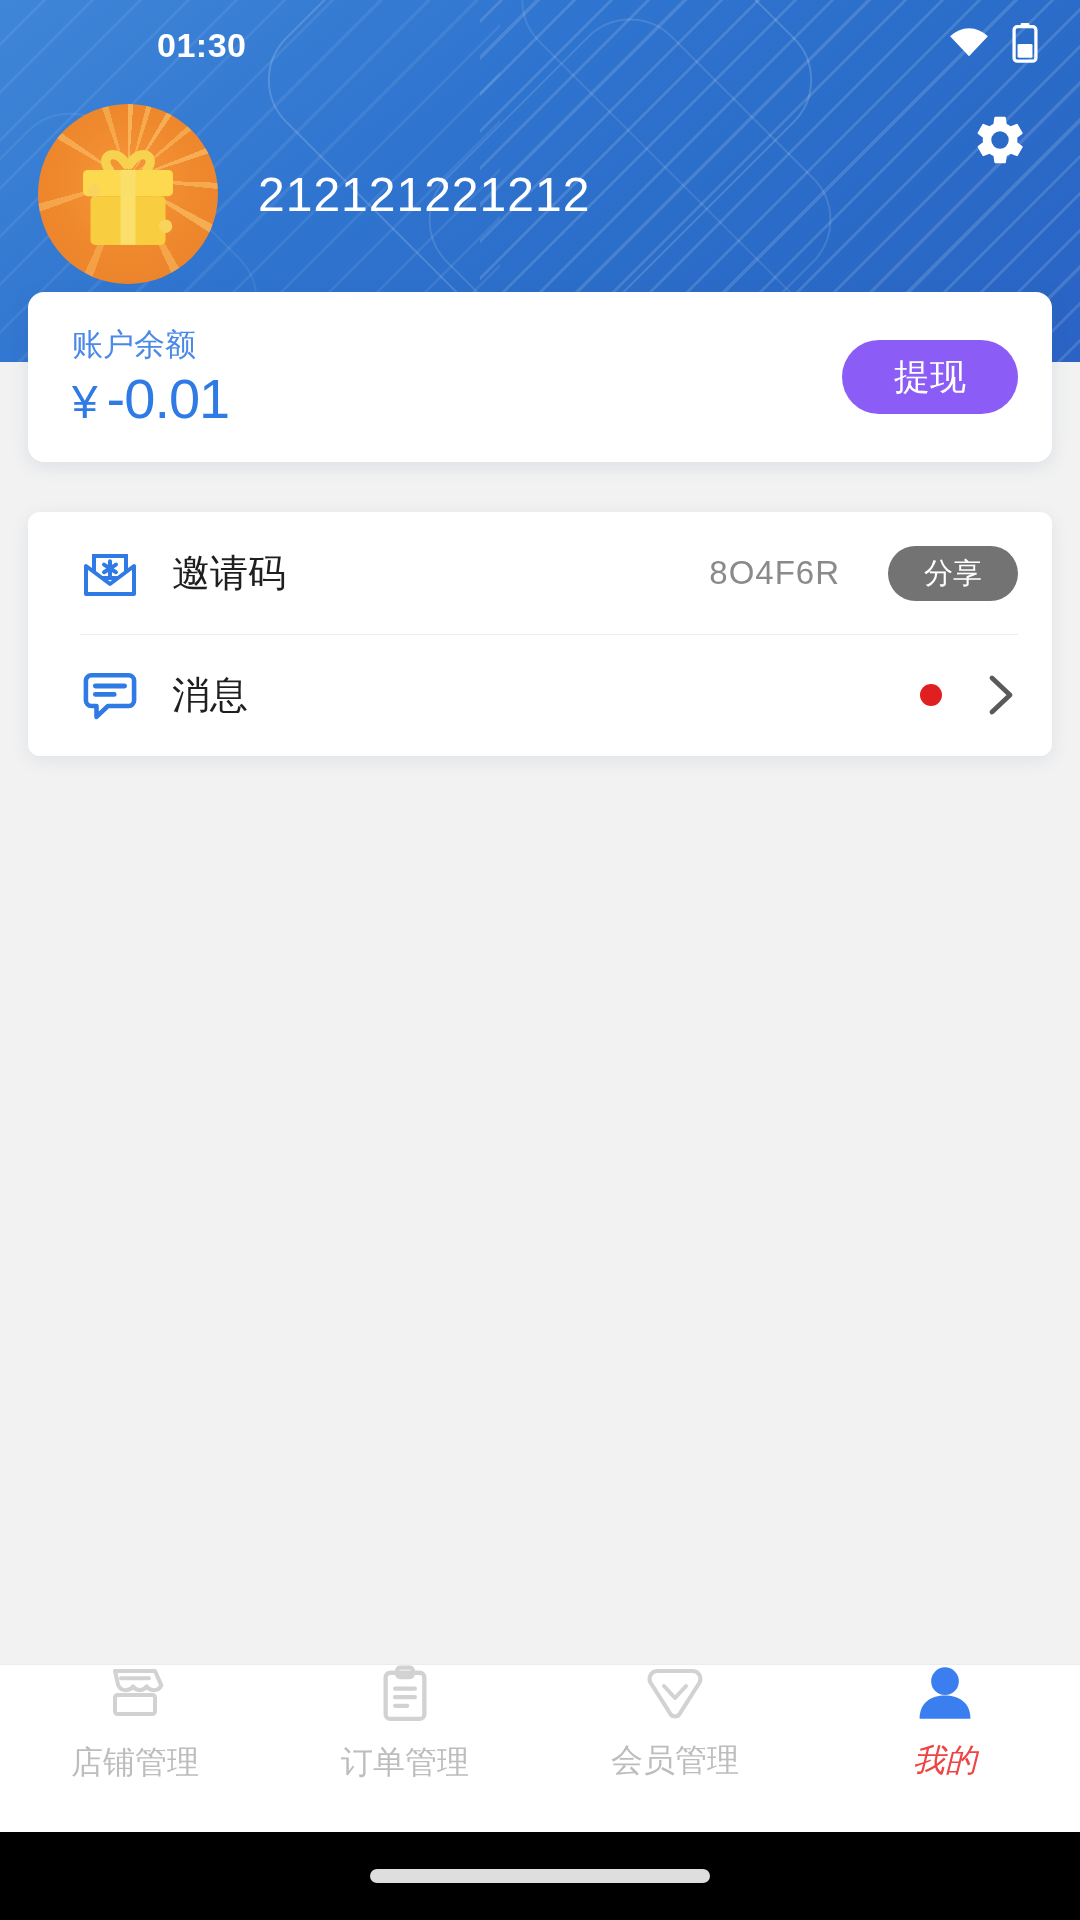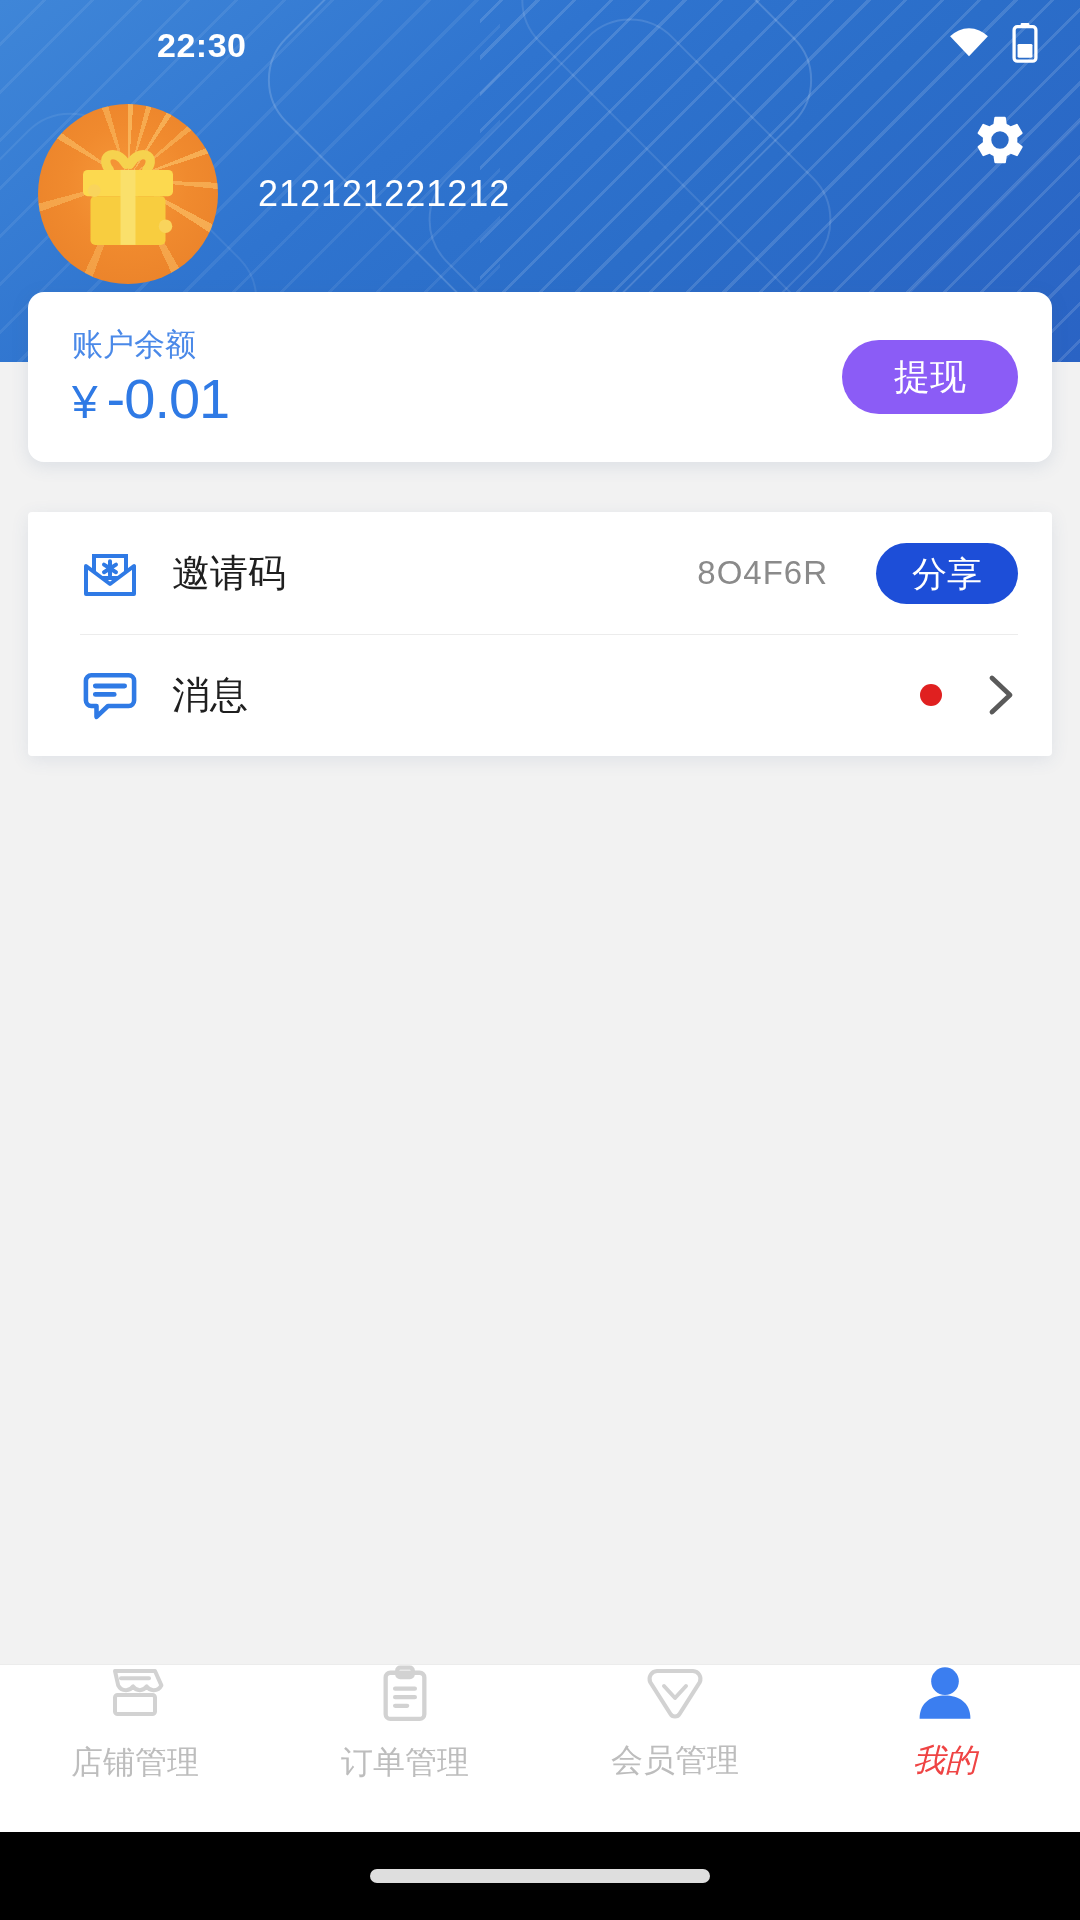--- a/index.html
+++ b/index.html
@@ -101,21 +101,21 @@
         rgba(255,210,120,0.45) 92deg 96deg, rgba(255,210,120,0) 96deg 118deg,
         rgba(255,210,120,0.50) 118deg 123deg, rgba(255,210,120,0) 123deg 150deg,
         rgba(255,210,120,0.40) 150deg 155deg, rgba(255,210,120,0) 155deg 200deg,
         rgba(255,210,120,0.35) 200deg 205deg, rgba(255,210,120,0) 205deg 250deg,
         rgba(255,210,120,0.40) 250deg 255deg, rgba(255,210,120,0) 255deg 300deg,
         rgba(255,210,120,0.45) 300deg 305deg, rgba(255,210,120,0) 305deg 340deg,
         rgba(255,210,120,0.40) 340deg 345deg, rgba(255,210,120,0) 345deg 360deg);
   }
   .avatar svg { position:absolute; left:50%; top:52%; transform:translate(-50%,-50%); }
   .username {
-    color:#ffffff; font-size:36px; font-weight:400; letter-spacing:1px;
+    color:#ffffff; font-size:48px; font-weight:400; letter-spacing:1px;
     white-space:nowrap;
   }
 
   
   .balance-card {
     position:absolute; top:292px; left:28px;
     width:1024px; height:170px;
     background:#fff; border-radius:16px;
     box-shadow:0 4px 18px rgba(60,90,140,0.13);
     display:flex; align-items:center; justify-content:space-between;
@@ -133,39 +133,39 @@
     background:#8b5cf6; color:#fff;
     font-size:36px; border:none; border-radius:48px;
     padding:19px 52px; cursor:pointer;
     font-family:inherit; line-height:1;
   }
 
   
   .menu-card {
     position:absolute; top:512px; left:28px;
     width:1024px;
-    background:#fff; border-radius:4px;
+    background:#fff; border-radius:12px;
     box-shadow:0 4px 18px rgba(60,90,140,0.10);
     overflow:hidden;
     z-index:4;
   }
   .menu-row {
     display:flex; align-items:center;
     height:122px; padding:0 34px 0 52px;
     position:relative; cursor:pointer;
   }
   .menu-row + .menu-row::before {
     content:""; position:absolute; top:0; left:52px; right:34px;
     height:1px; background:#ececec;
   }
   .menu-icon { width:60px; flex:0 0 60px; display:flex; align-items:center; justify-content:center; }
   .menu-label { font-size:38px; color:#1f1f1f; margin-left:32px; flex:1; }
   .menu-value { font-size:33px; color:#8a8a8a; margin-right:28px; letter-spacing:1px; }
   .share-btn {
-    background:#1d4ed8; color:#fff; font-size:35px;
+    background:#737373; color:#fff; font-size:29px;
     border:none; border-radius:40px; padding:13px 36px;
     cursor:pointer; font-family:inherit; line-height:1;
   }
   .chev { color:#5a5a5a; display:flex; align-items:center; }
   .reddot {
     width:22px; height:22px; border-radius:50%;
     background:#e02020; margin-right:22px;
   }
   .row-right { display:flex; align-items:center;gap:20px; }
 
@@ -204,21 +204,21 @@
   <div class="header">
     <div class="hdr-stripes"></div>
     <div class="hdr-stripes2"></div>
     <div class="hdr-diamond d1"></div>
     <div class="hdr-diamond d2"></div>
     <div class="hdr-diamond d3"></div>
     <div class="hdr-diamond d4"></div>
   </div>
 
   <div class="statusbar">
-    <div class="sb-time">22:30</div>
+    <div class="sb-time">01:30</div>
     <div class="sb-icons">
       <span>
         <svg width="42" height="32" viewBox="0 0 24 18">
           <path d="M12 16.5 L1.2 5.2 A15 15 0 0 1 22.8 5.2 Z" fill="#ffffff"></path>
           <path d="M12 14.2 L3.6 5.6 A13 13 0 0 1 20.4 5.6 Z" fill="#2f74cf" opacity="0.0"></path>
           <path d="M2.4 4.4 A14.5 14.5 0 0 1 21.6 4.4 L20.2 6.0 A12.4 12.4 0 0 0 3.8 6.0 Z" fill="#2f74cf" opacity="0"></path>
         </svg>
       </span>
       <span>
         <svg width="26" height="40" viewBox="0 0 14 22">

